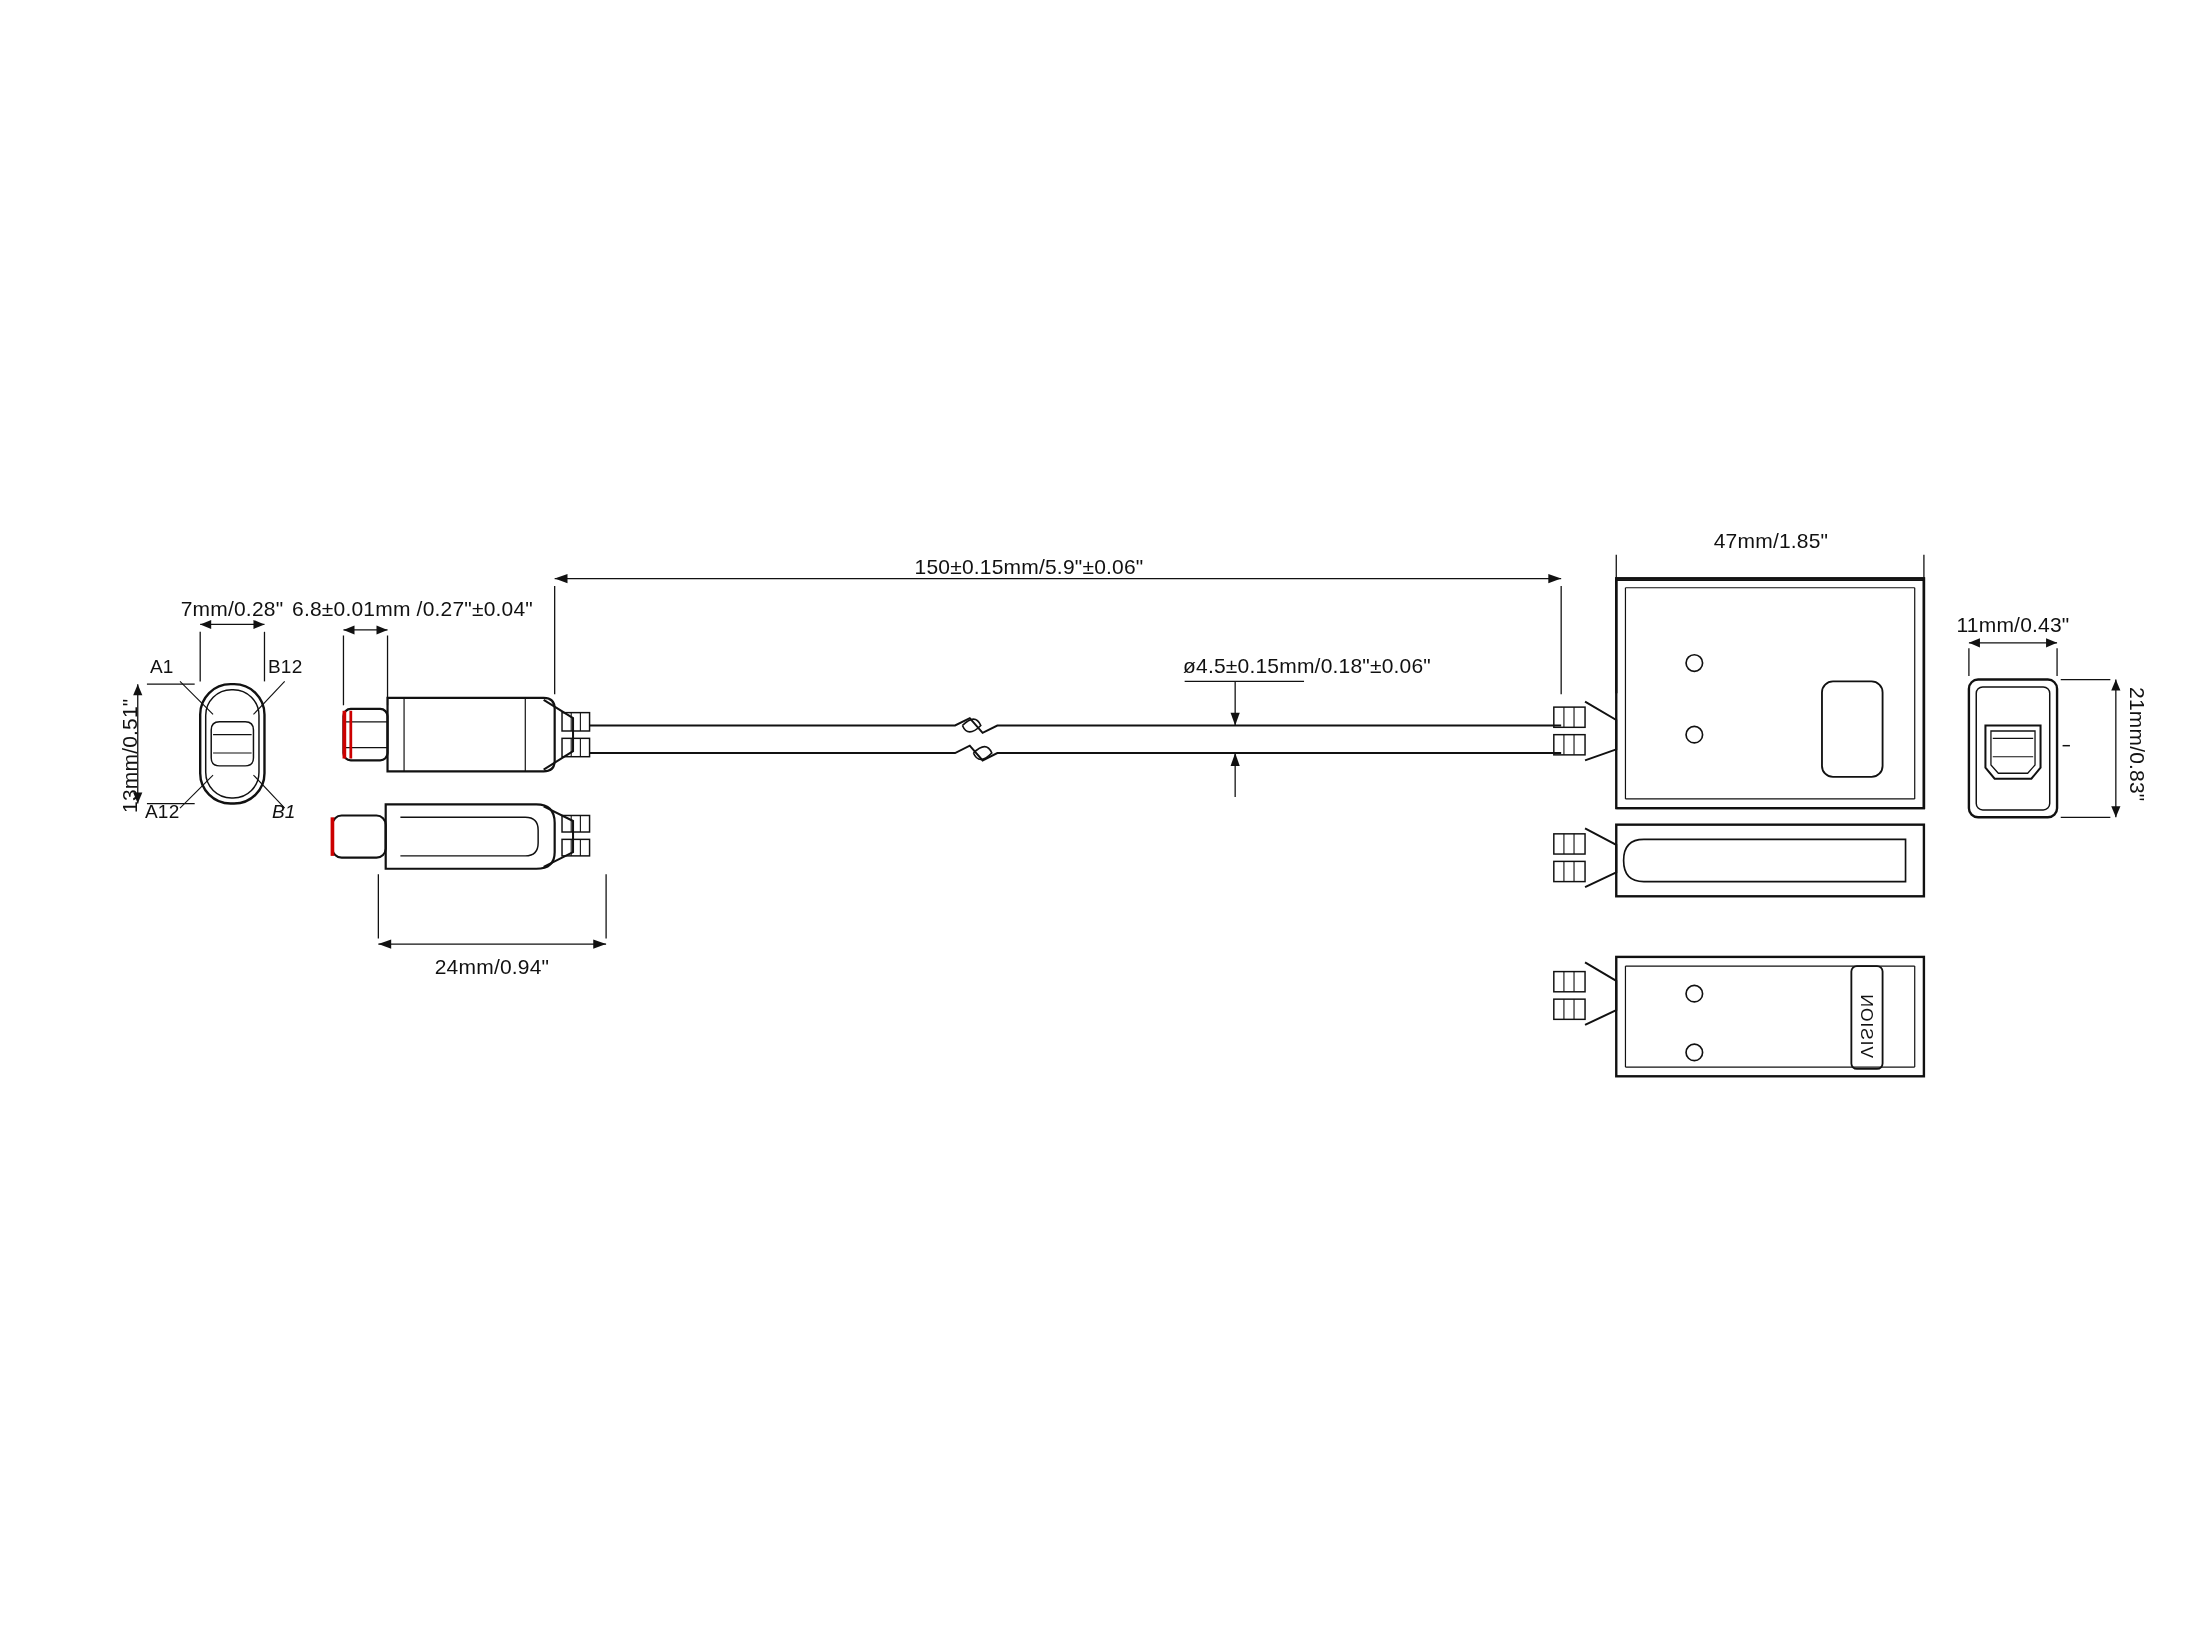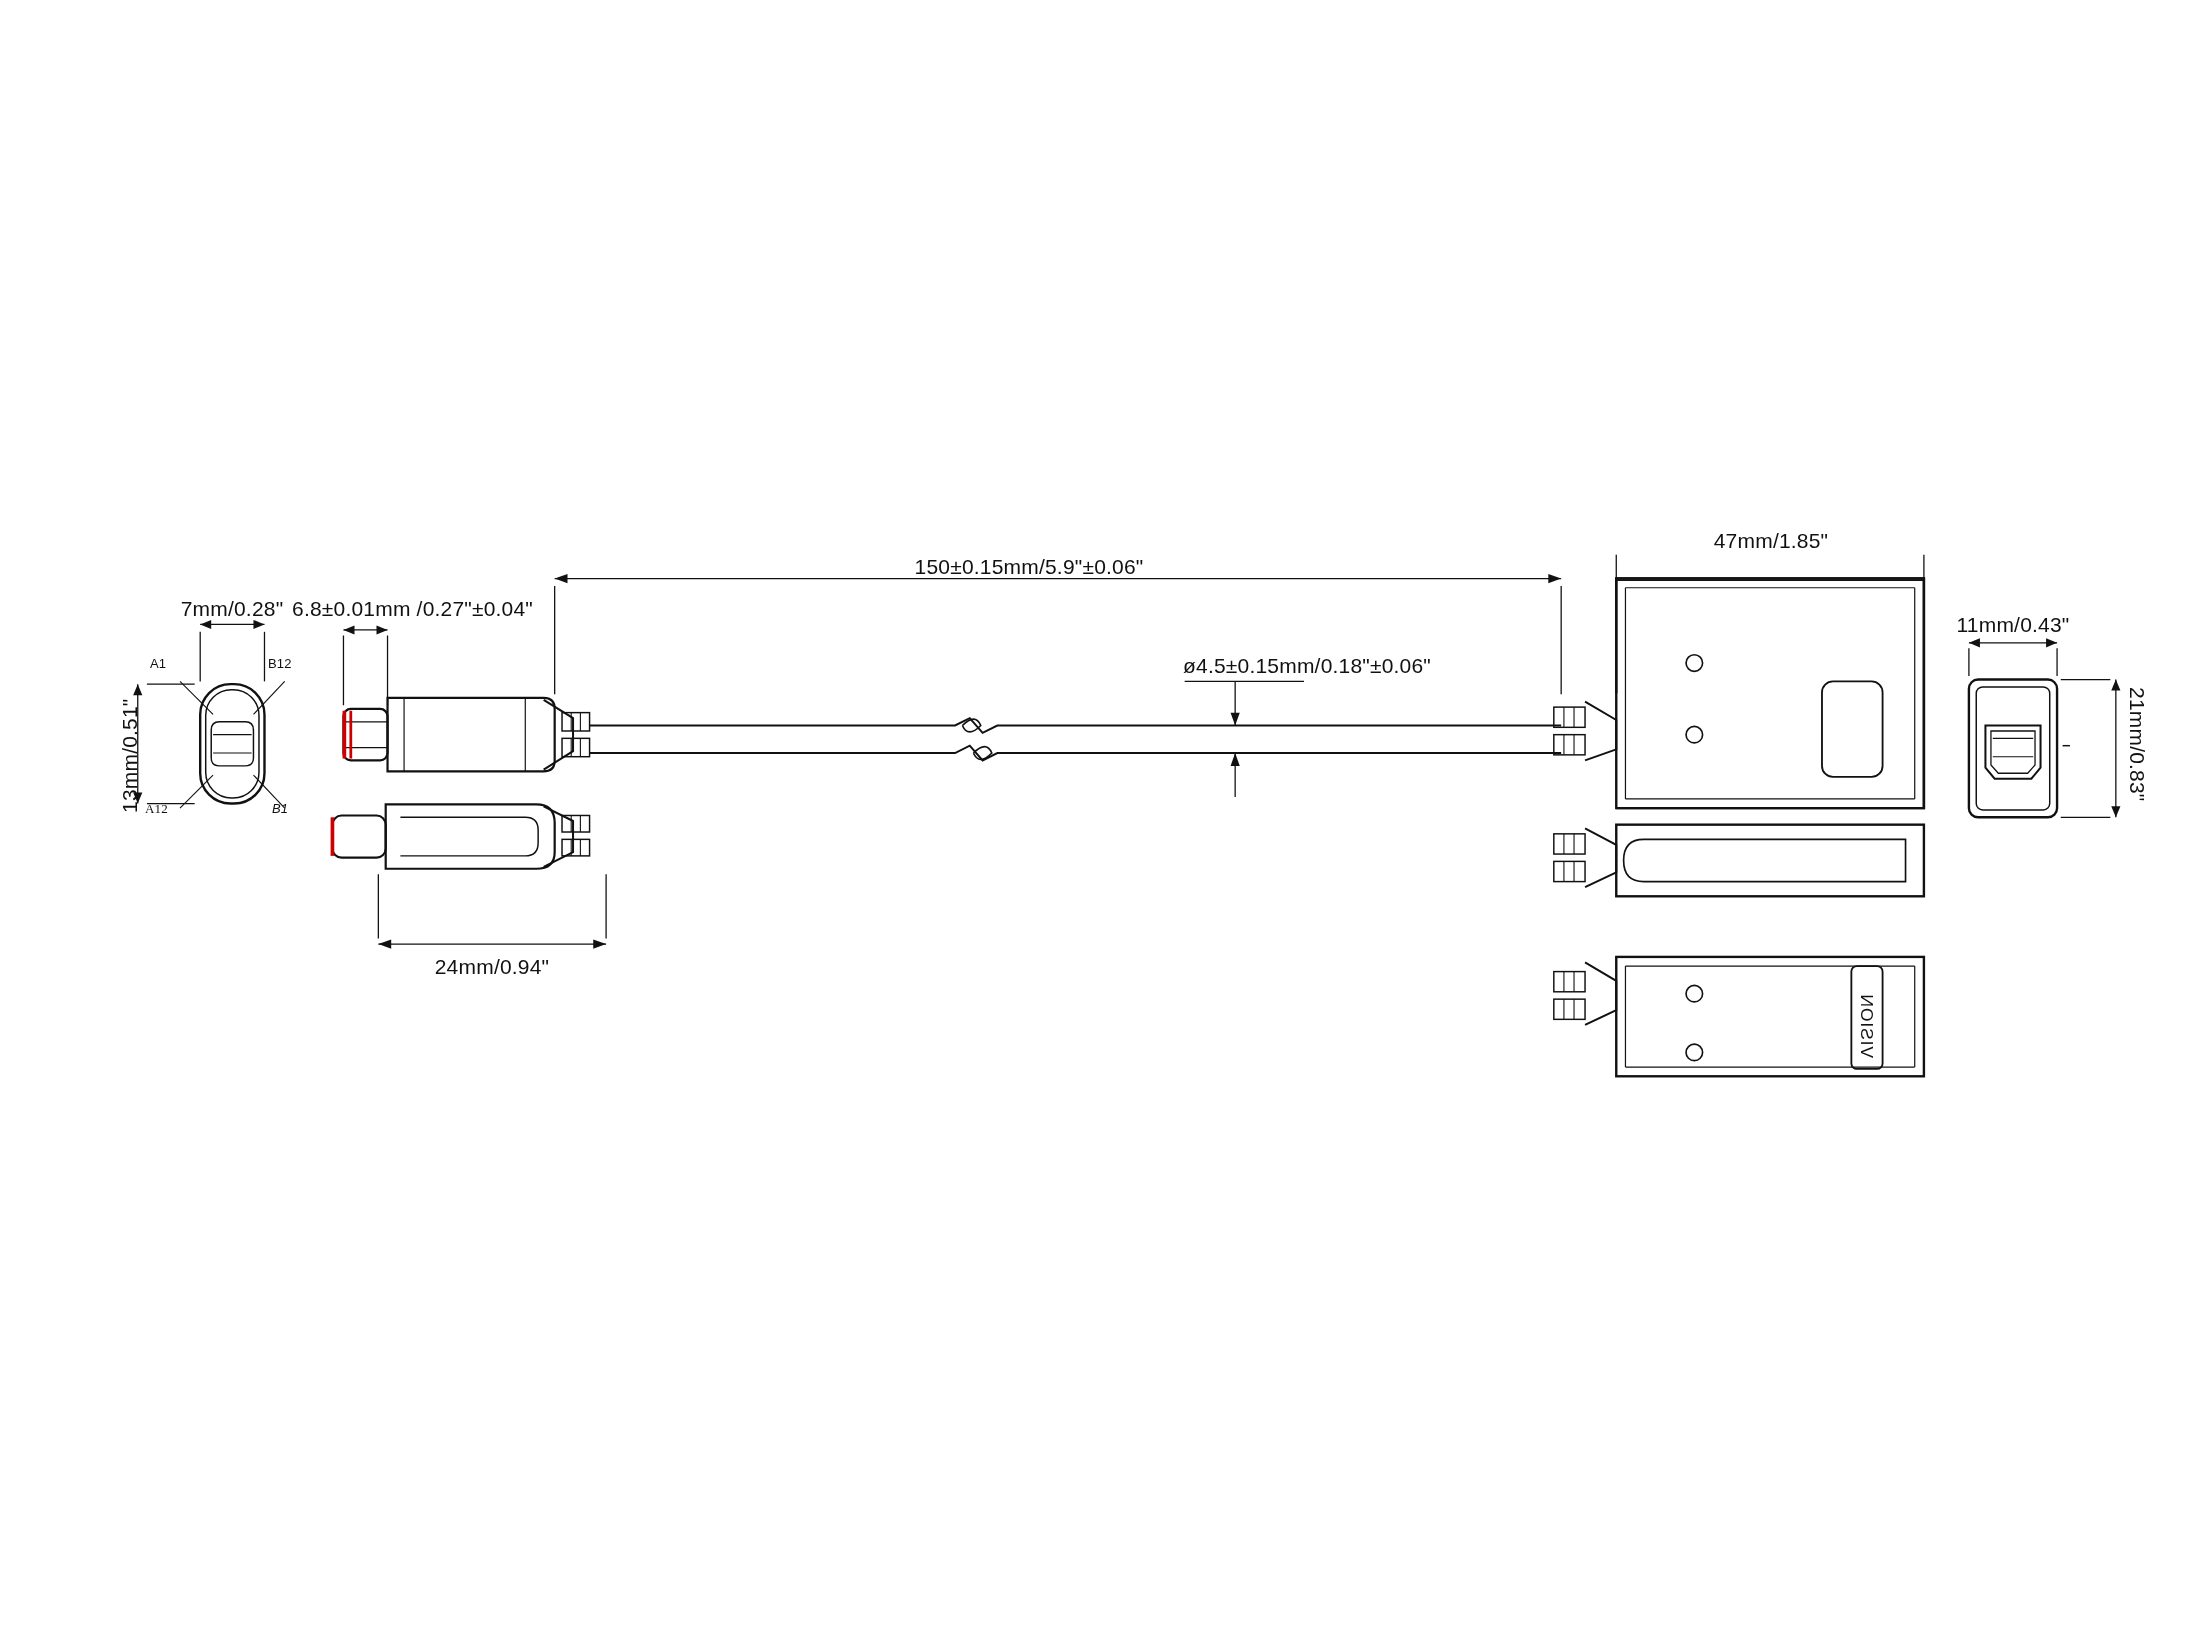--- a/index.html
+++ b/index.html
@@ -28,21 +28,21 @@
   }
   .lbl {
     position: absolute;
     font-family: "Liberation Sans", sans-serif;
     font-size: 21px;
     color: #111111;
     white-space: nowrap;
     letter-spacing: 0.2px;
   }
   .lbl.small {
-    font-size: 13px;
+    font-size: 19px;
   }
   .rot90 {
     transform: rotate(-90deg);
     transform-origin: left top;
   }
   .rot90cw {
     transform: rotate(90deg);
     transform-origin: left top;
   }
 </style>
@@ -269,20 +269,20 @@
   <div class="lbl" style="left:292px; top:597px;">6.8±0.01mm /0.27"±0.04"</div>
 
   <div class="lbl" style="left:492px; top:955px; transform:translateX(-50%);">24mm/0.94"</div>
 
   <div class="lbl" style="left:1183px; top:654px;">ø4.5±0.15mm/0.18"±0.06"</div>
 
   <div class="lbl small" style="left:150px; top:656px;">A1</div>
 
   <div class="lbl small" style="left:268px; top:656px;">B12</div>
 
-  <div class="lbl small" style="left:145px; top:801px;font-family:Liberation Serif, serif;">A12</div>
+  <div class="lbl small" style="left:145px; top:801px;">A12</div>
 
   <div class="lbl small" style="left:272px; top:801px;font-style:italic;">B1</div>
 
   <div class="lbl small rot90" style="left:1877px; top:1058px; font-size:17.4px; letter-spacing:0.9px; transform:rotate(-90deg) scaleY(-1); transform-origin:left top;">VISION</div>
 
 </div>
 
 
 </body></html>

